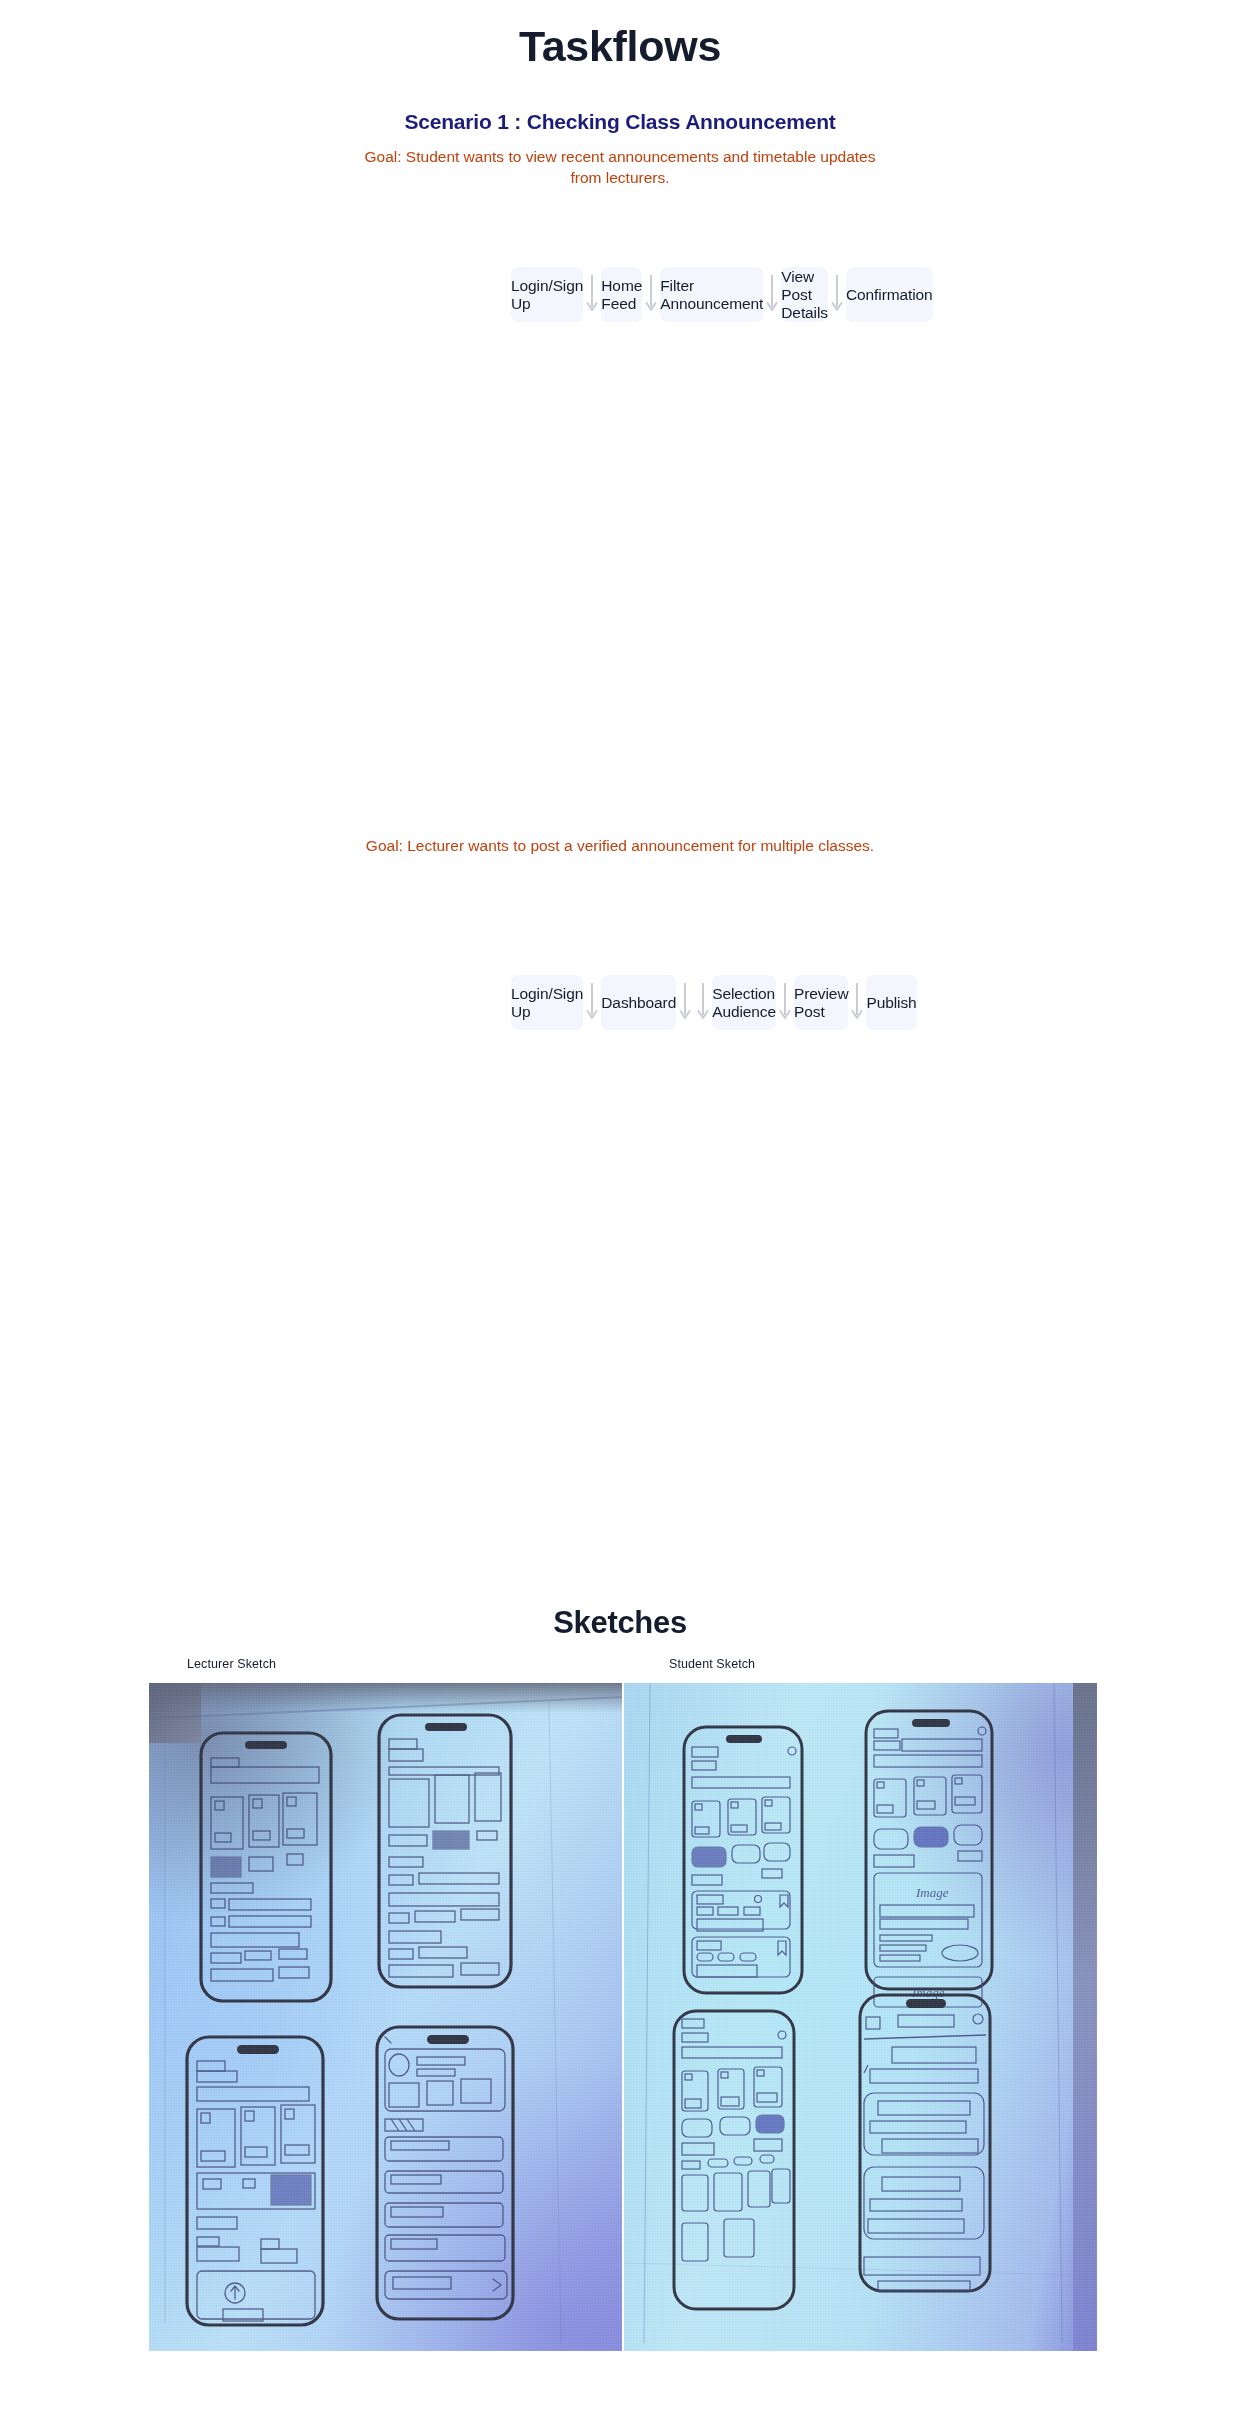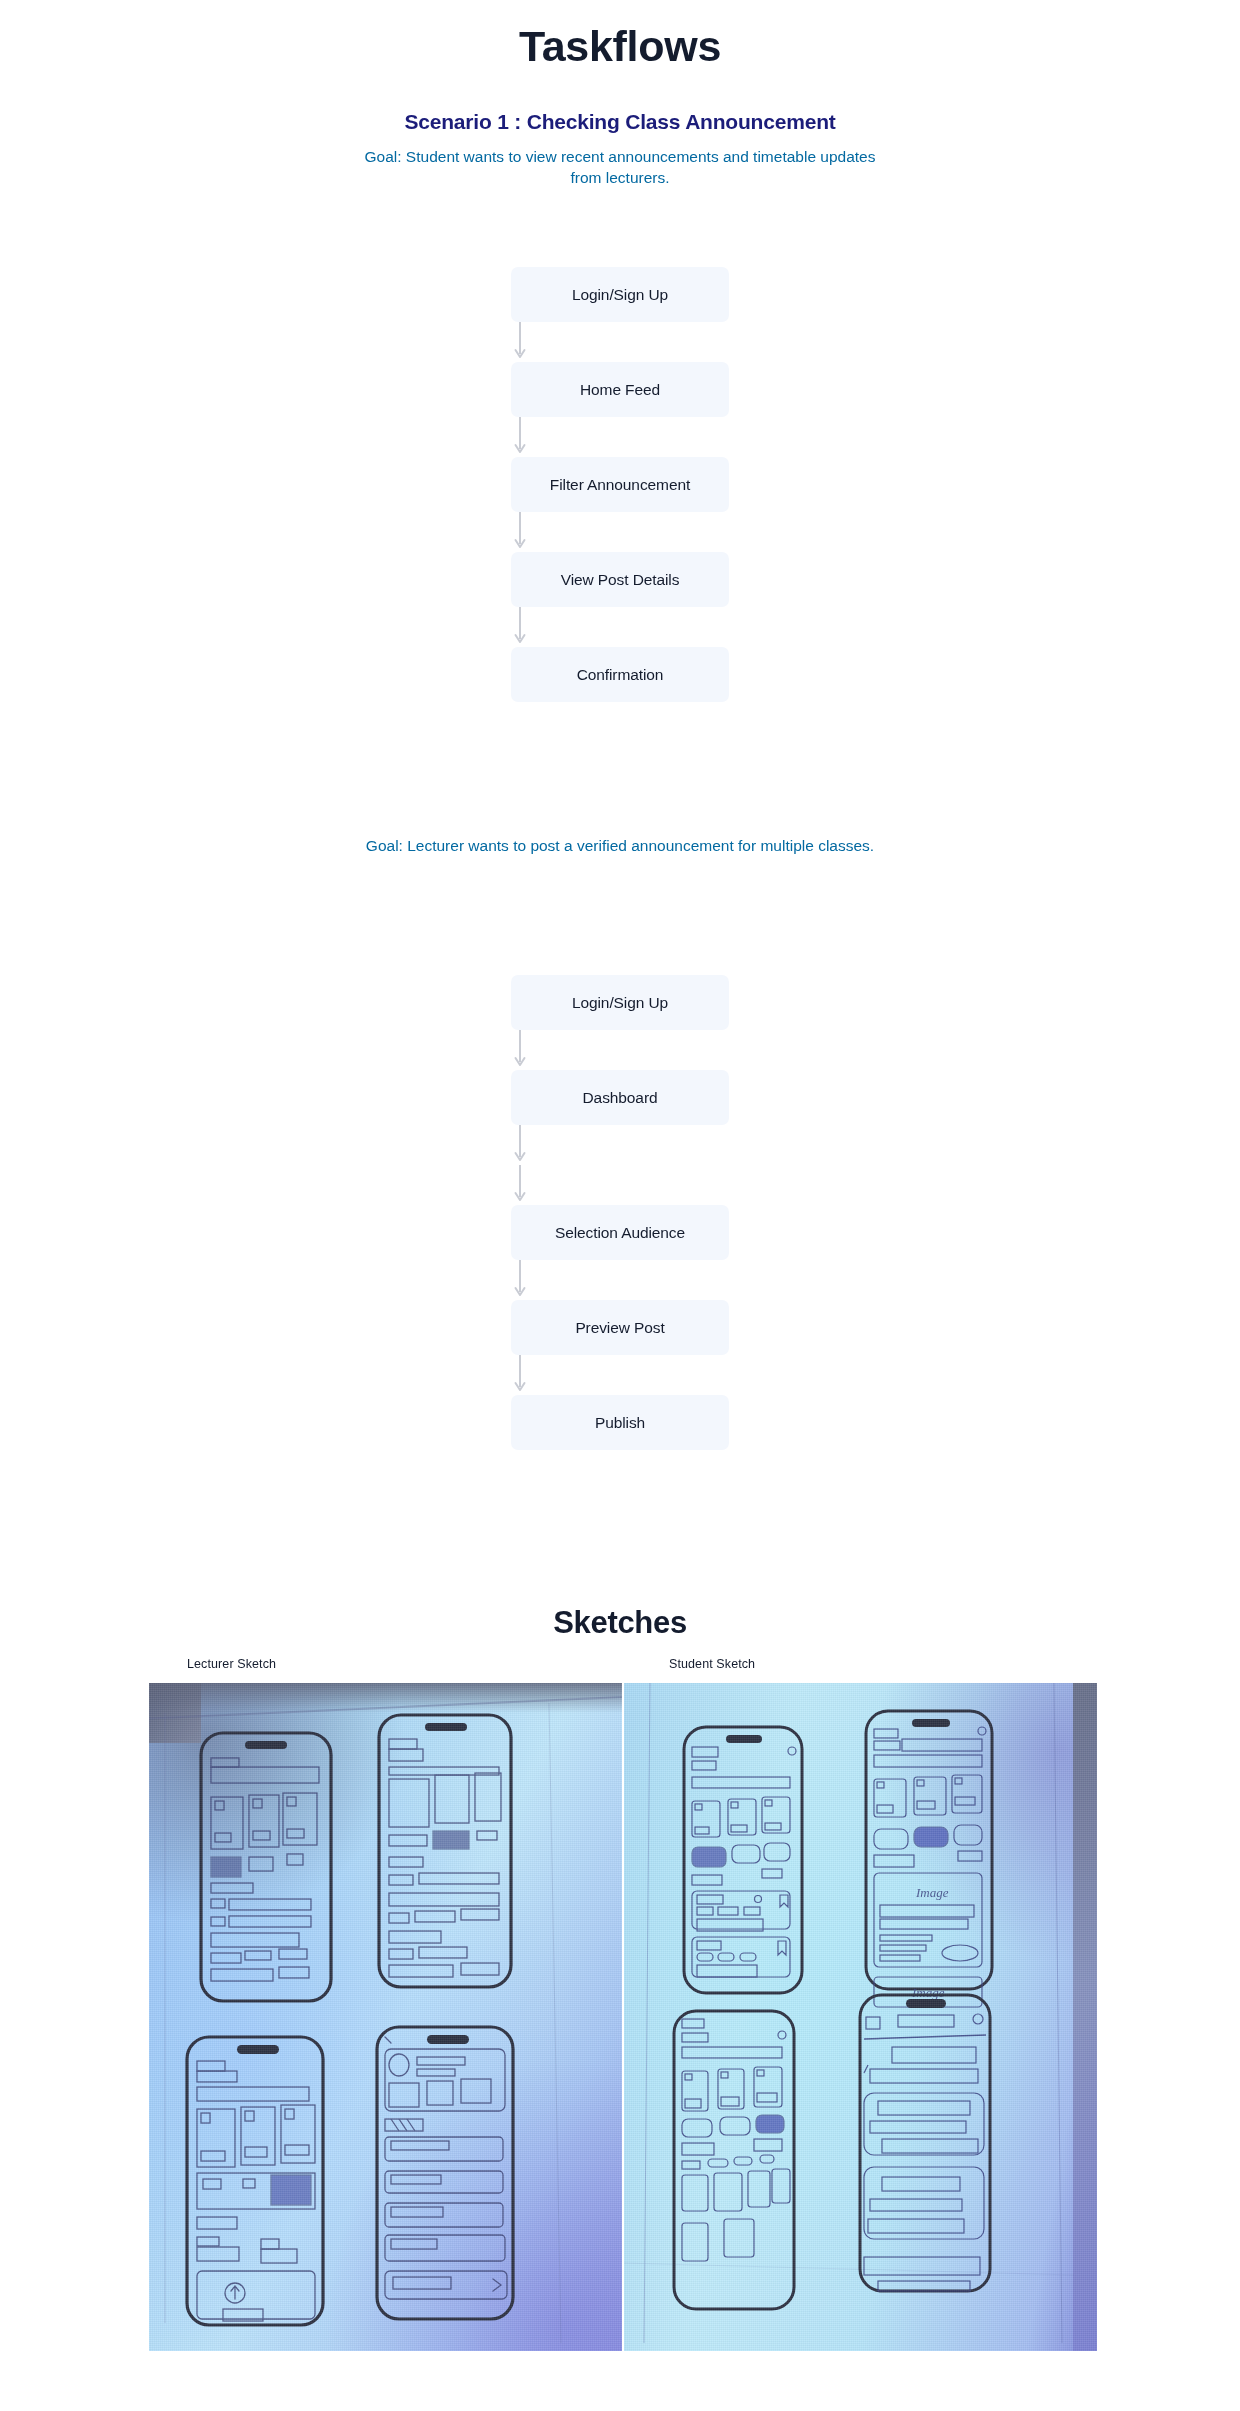--- a/index.html
+++ b/index.html
@@ -30,31 +30,32 @@
     font-weight: 700;
     letter-spacing: -0.2px;
     color: #1c1d7a;
   }
 
   .scenario-goal {
     text-align: center;
     font-size: 15.5px;
     font-weight: 400;
     line-height: 1.38;
-    color: #0369a1;
+    color: #c2410c;
     max-width: 520px;
     margin: 12px auto 0 auto;
   }
 
   
   .flow {
     width: 218px;
     margin: 0 auto;
     display: flex;
-    flex-direction: column;
+    flex-direction: row;
+    align-items: center;
   }
 
   .flow-node {
     width: 218px;
     height: 55px;
     background: #f3f7fd;
     border-radius: 7px;
     display: flex;
     align-items: center;
     justify-content: center;

